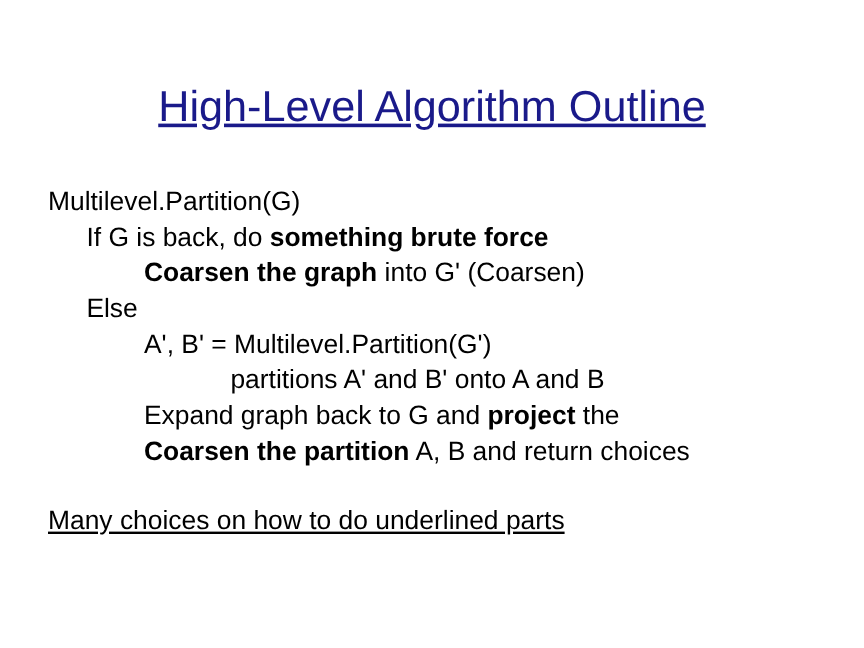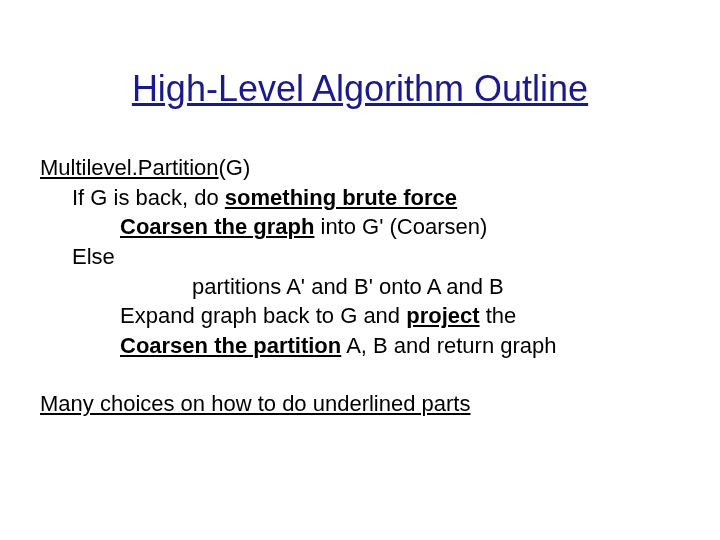--- a/index.html
+++ b/index.html
@@ -34,21 +34,21 @@
     top: 105px;
     left: 40px;
     width: 640px;
     font-size: 22px;
     line-height: 1.35;
     color: #000;
   }
   .ind1 { padding-left: 32px; }
   .ind2 { padding-left: 80px; }
   .ind3 { padding-left: 152px; }
-  .u { text-decoration: underline; }
+  .u { }
   .b { font-weight: bold; }
   .lineblock { display: block; }
   .closing {
     margin-top: 28px;
     text-decoration: underline;
   }
   .footer-center {
     position: absolute;
     bottom: 16px;
     left: 0;
@@ -81,29 +81,30 @@
     <span class="lineblock ind1">
       <span>If G is back, do </span><span class="b u">something brute force</span>
     </span>
 
     <span class="lineblock ind2">
       <span class="b u">Coarsen the graph</span><span> into G' (Coarsen)</span>
     </span>
 
     <span class="lineblock ind1">Else</span>
 
+    <span class="lineblock ind2">A', B' = Multilevel.Partition(G')</span>
 
     <span class="lineblock ind3">partitions A' and B' onto A and B</span>
 
     <span class="lineblock ind2">
       <span>Expand graph back to G and </span><span class="b u">project</span><span> the</span>
     </span>
 
     <span class="lineblock ind2">
-      <span class="b u">Coarsen the partition</span><span> A, B and return graph</span>
+      <span class="b u">Coarsen the partition</span><span> A, B and return choices</span>
     </span>
 
     <span class="lineblock closing">Many choices on how to do underlined parts</span>
 
   </div>
 
   <div class="footer-center">296.3</div>
   <div class="slide-number">34</div>
 
 </div>

